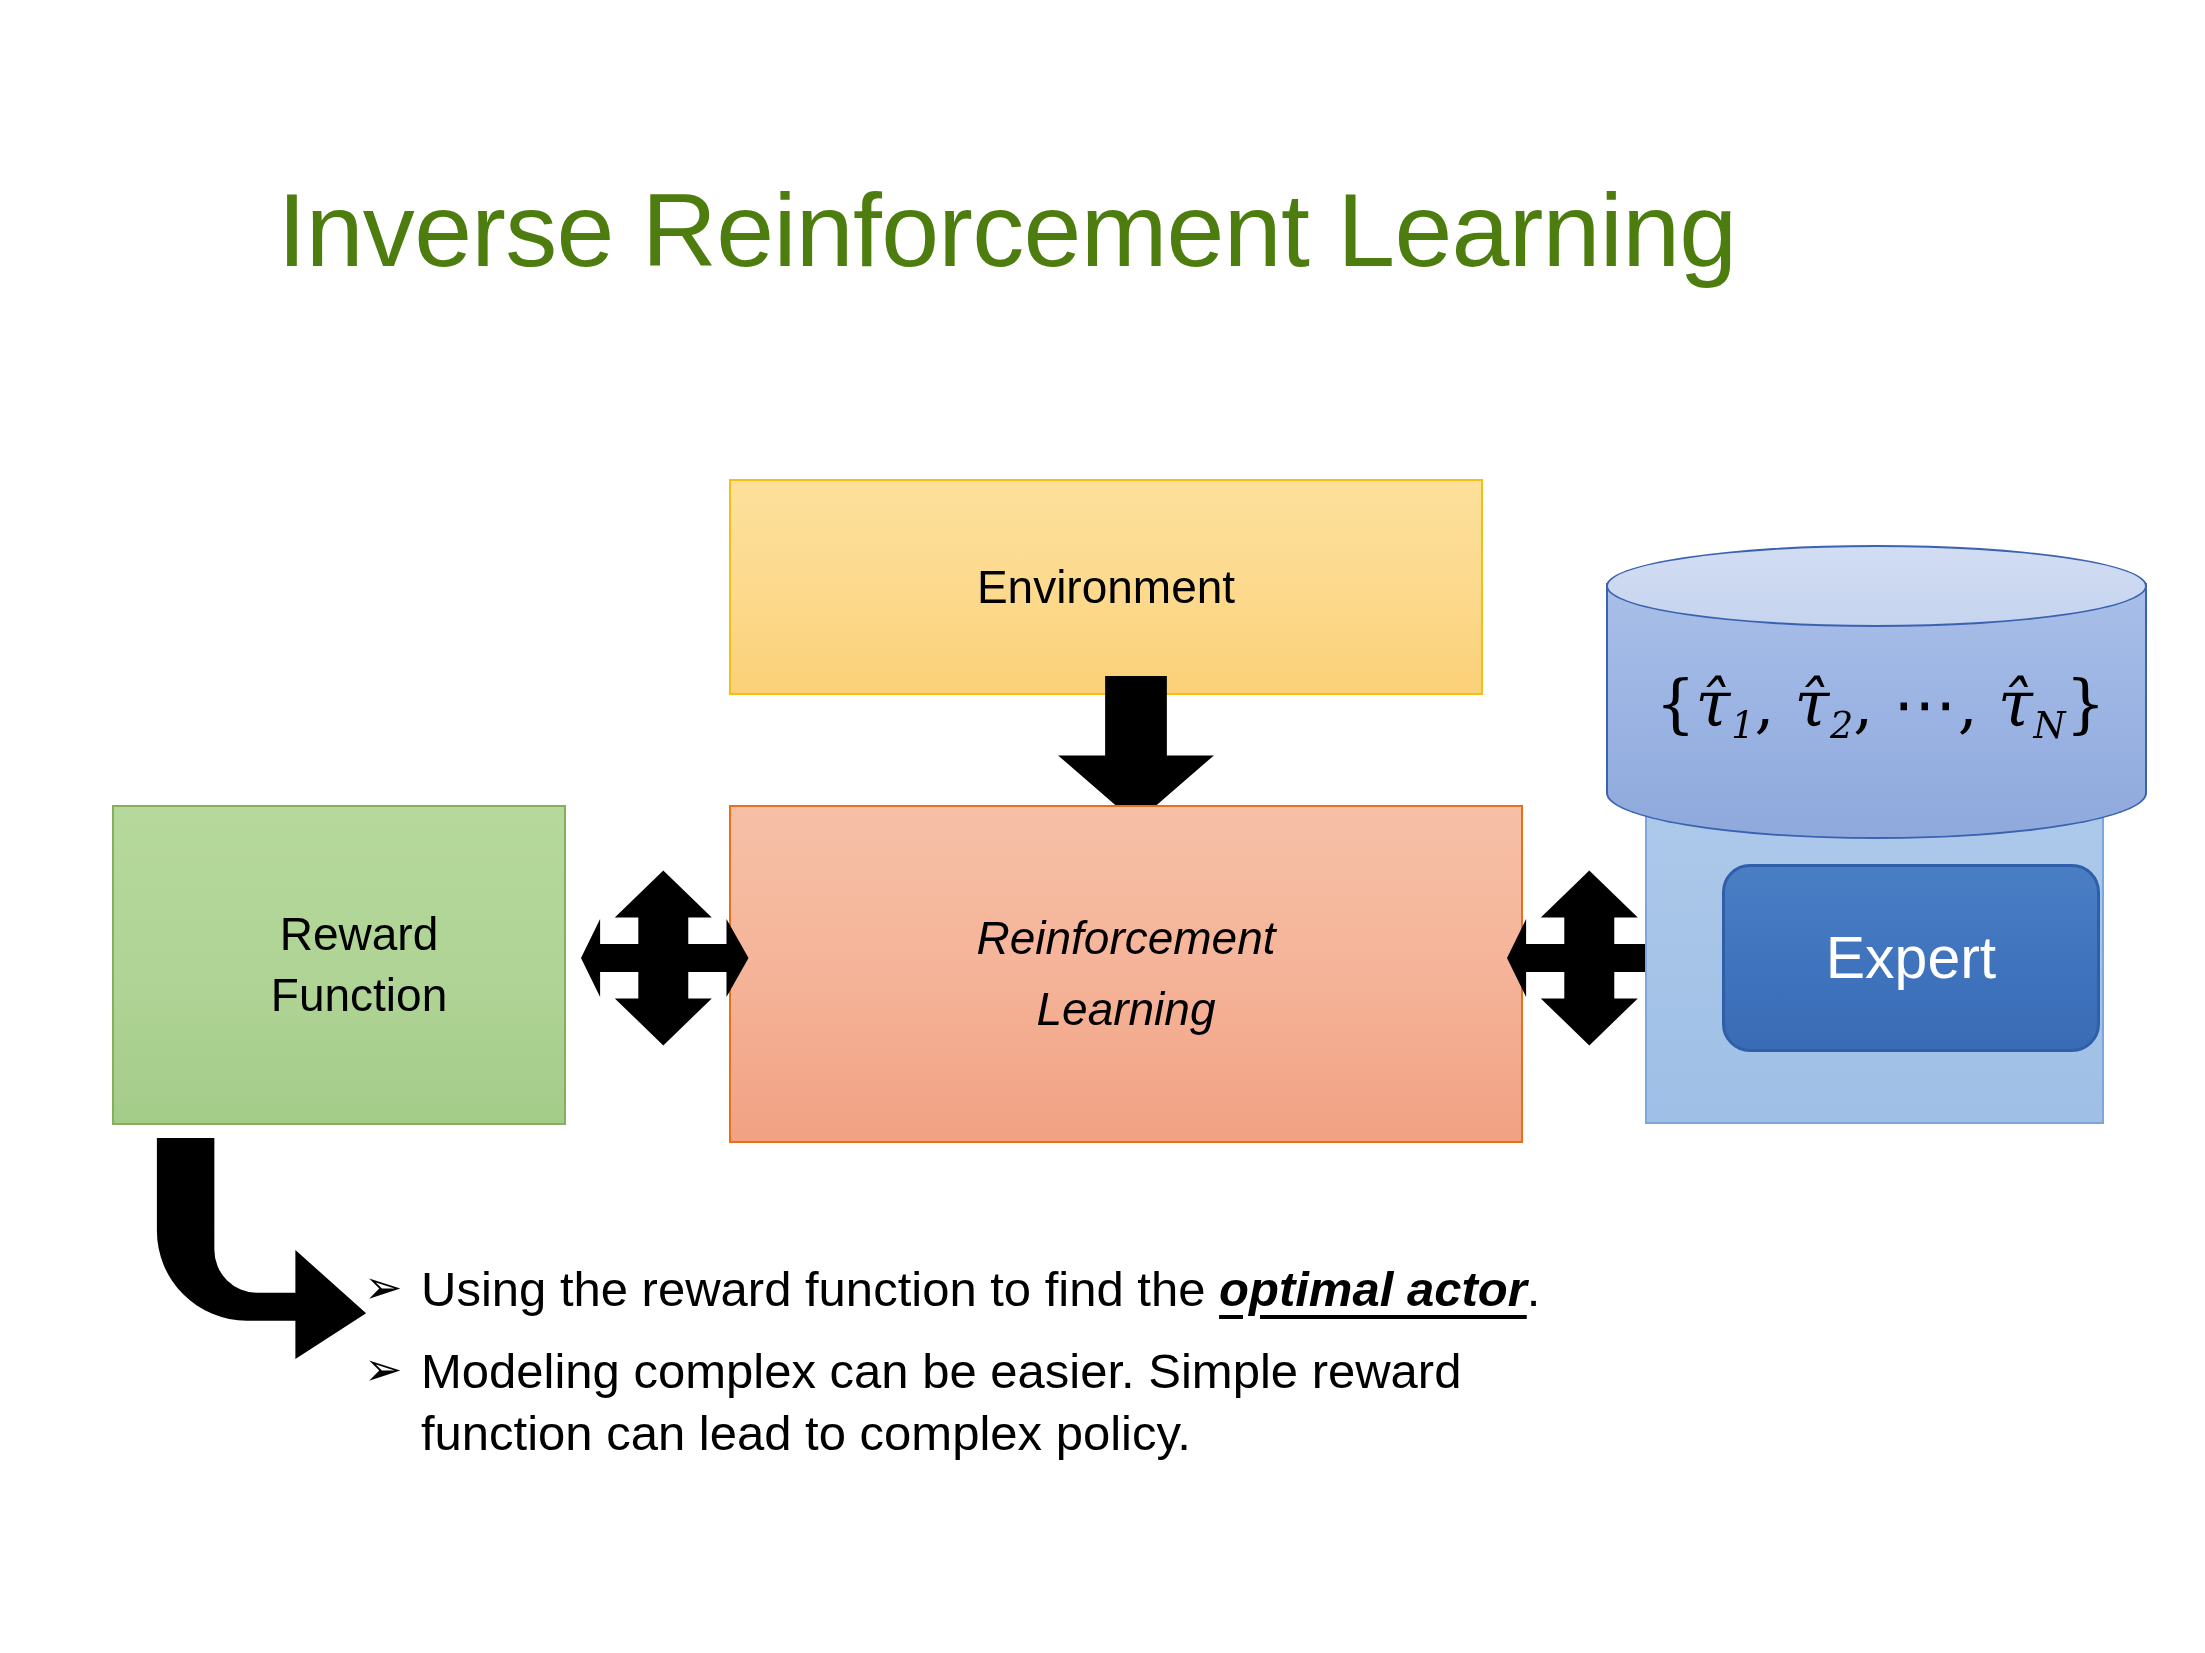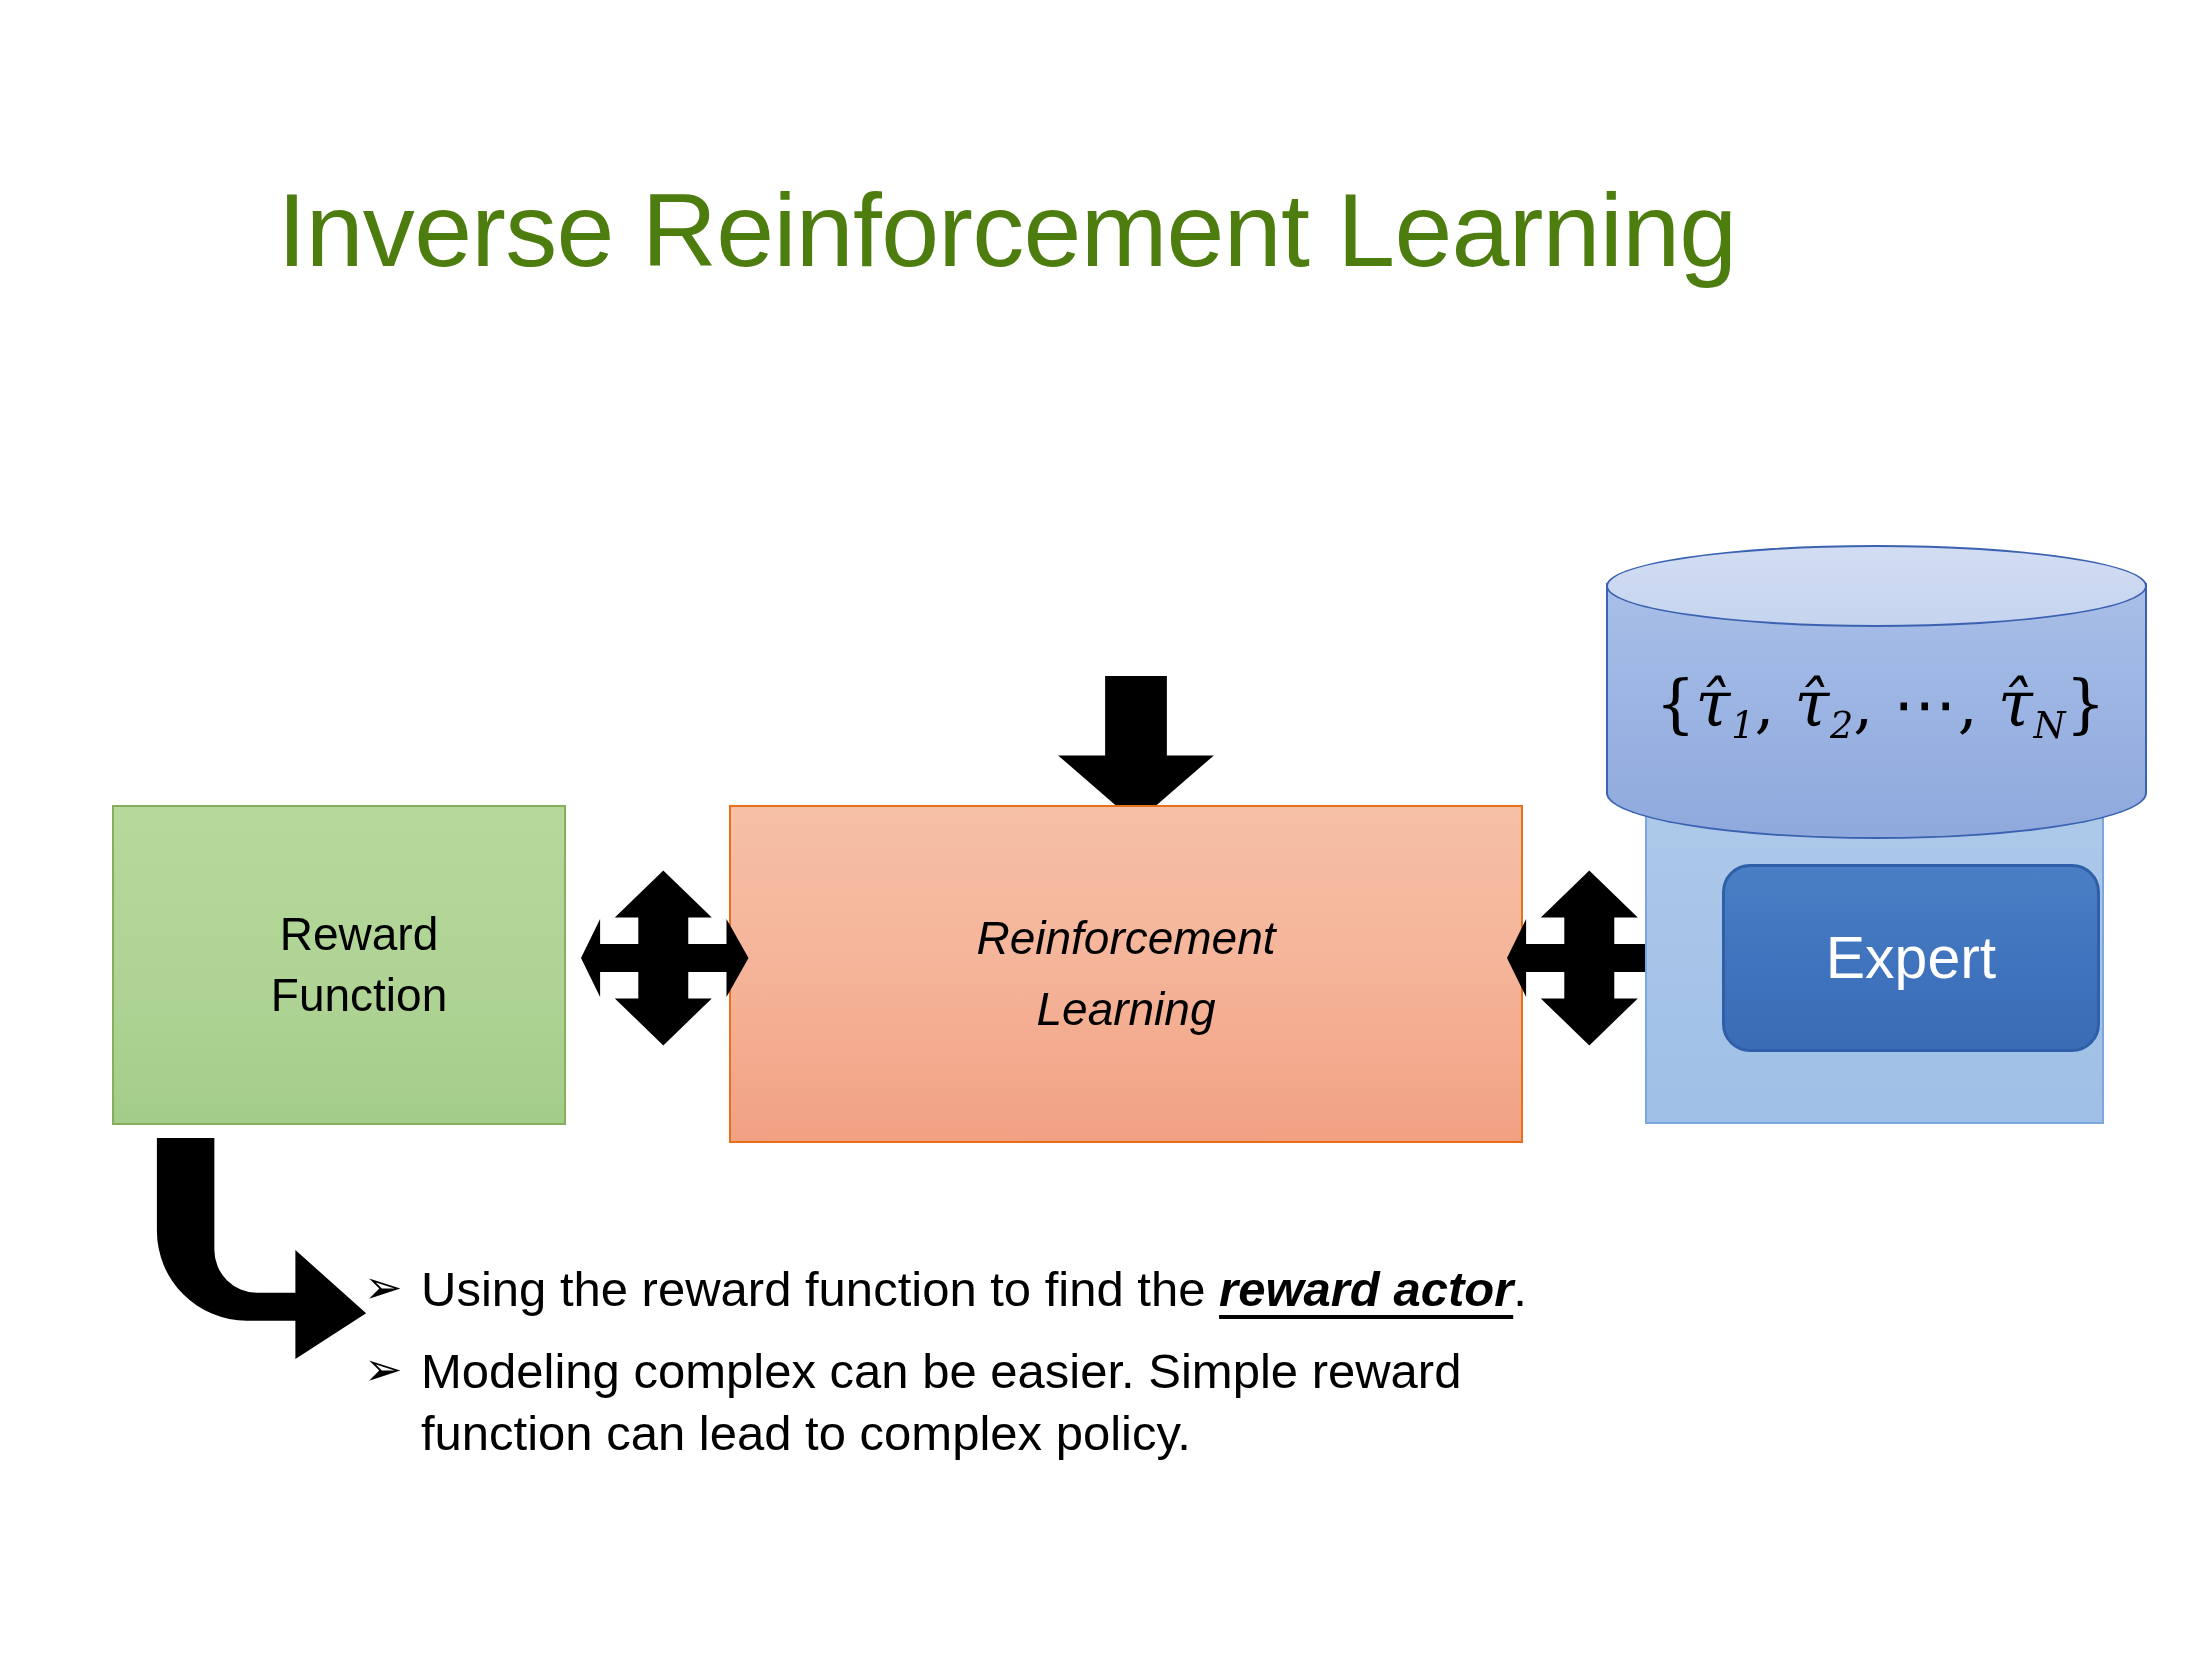--- a/index.html
+++ b/index.html
@@ -220,20 +220,23 @@
     text-underline-offset: 0.18em;
   }
 </style>
 </head>
 <body>
 
 <div id="slide">
 
   <div id="slide-title">Inverse Reinforcement Learning</div>
 
+  <div id="env-box" class="dbox">
+    <span class="lbl">Environment</span>
+  </div>
 
   <svg id="arrow-down" class="arrow-svg" viewBox="0 0 280 200">
     <polygon points="98,0 182,0 182,108 246,108 140,200 34,108 98,108" fill="#000000"></polygon>
   </svg>
 
   <div id="rl-box" class="dbox">
     <span class="lbl">
       <span>Reinforcement</span><br>
       <span>Learning</span>
     </span>
@@ -281,21 +284,21 @@
       L 196,248
       L 130,248
       A 122,122 0 0 1 8,126
       Z"></path>
   </svg>
 
   <div id="bullets">
 
     <div class="bullet">
       <span class="marker">➢</span>
-      <span class="btext"><span>Using the reward function to find the </span><span class="emph">reward actor</span><span>.</span></span>
+      <span class="btext"><span>Using the reward function to find the </span><span class="emph">optimal actor</span><span>.</span></span>
     </div>
 
     <div class="bullet">
       <span class="marker">➢</span>
       <span class="btext"><span>Modeling complex can be easier. Simple reward</span><br><span>function can lead to complex policy.</span></span>
     </div>
 
   </div>
 
 </div>

